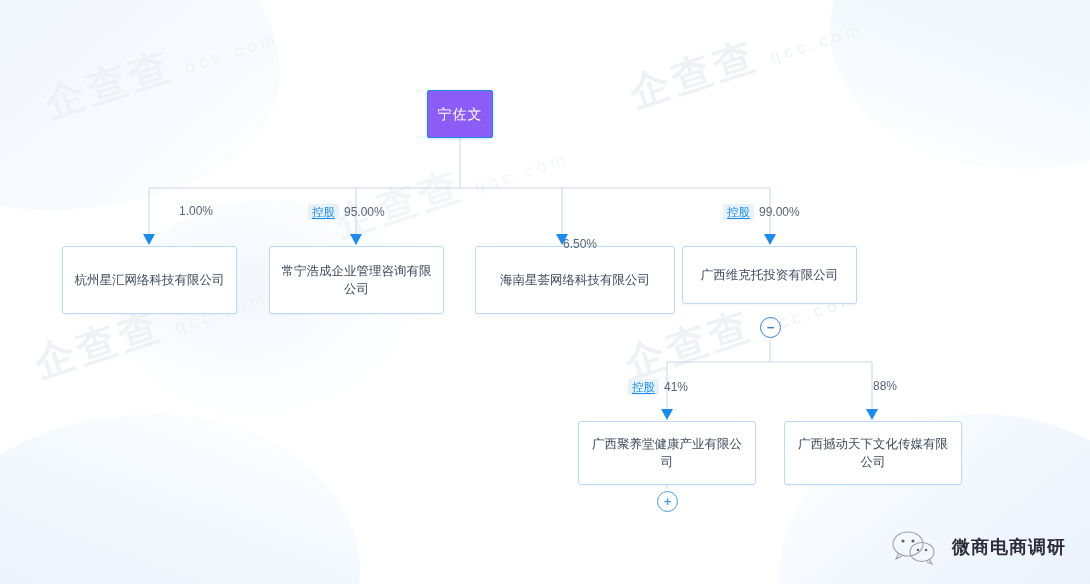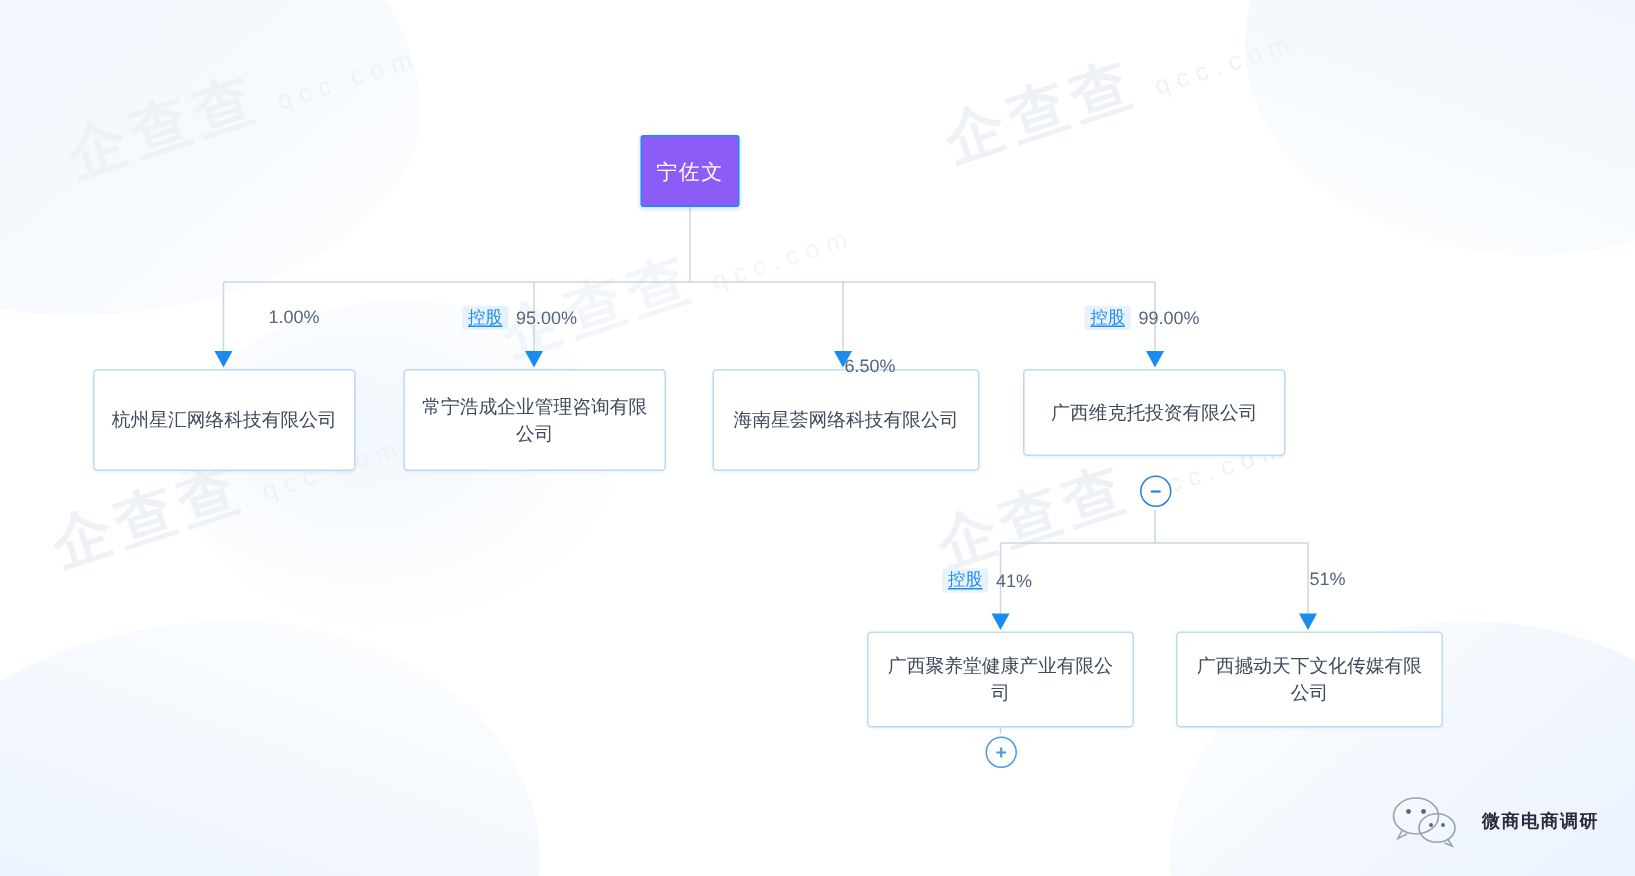--- a/index.html
+++ b/index.html
@@ -71,21 +71,21 @@
   .toggle{position:absolute;z-index:6;width:19px;height:19px;border-radius:50%;
           background:#ffffff;border:1.6px solid #2f7fd8;
           display:flex;align-items:center;justify-content:center;
           color:#2f7fd8;font-size:13px;font-weight:700;line-height:1;
           cursor:pointer;box-shadow:0 0 0 2px #fff;}
   .toggle.plus{border-color:#4a9bea;color:#4a9bea;}
 
   
   .brand{position:absolute;right:24px;bottom:16px;z-index:8;
          display:flex;align-items:center;gap:13px;}
-  .brand-name{font-size:12px;color:#2b2b3d;font-weight:700;letter-spacing:1px;}
+  .brand-name{font-size:18px;color:#2b2b3d;font-weight:700;letter-spacing:1px;}
   .brand-logo{width:50px;height:42px;position:relative;}
 </style>
 </head>
 <body>
 
 <div class="bg-layer">
   <div class="blob blob-tl"></div>
   <div class="blob blob-tr"></div>
   <div class="blob blob-bl"></div>
   <div class="blob blob-br"></div>
@@ -169,37 +169,37 @@
     <span class="tag-control">控股</span>
     <span class="pct">99.00%</span>
   </div>
 
   <div class="node node-box" style="left:62px;top:246px;width:175px;height:68px;">
     <span>杭州星汇网络科技有限公司</span>
   </div>
   <div class="node node-box" style="left:269px;top:246px;width:175px;height:68px;">
     <span>常宁浩成企业管理咨询有限公司</span>
   </div>
-  <div class="node node-box" style="left:475px;top:246px;width:178px;height:68px;">
+  <div class="node node-box" style="left:475px;top:246px;width:200px;height:68px;">
     <span>海南星荟网络科技有限公司</span>
   </div>
   <div class="node node-box" style="left:682px;top:246px;width:175px;height:58px;">
     <span>广西维克托投资有限公司</span>
   </div>
 
   <div class="toggle minus" style="left:760px;top:317px;">
     <span>−</span>
   </div>
 
   <div class="edge-label" style="left:628px;top:379px;">
     <span class="tag-control">控股</span>
     <span class="pct">41%</span>
   </div>
   <div class="edge-label" style="left:873px;top:379px;">
-    <span class="pct">51%</span>
+    <span class="pct">88%</span>
   </div>
 
   <div class="node node-box" style="left:578px;top:421px;width:178px;height:64px;">
     <span>广西聚养堂健康产业有限公司</span>
   </div>
   <div class="node node-box" style="left:784px;top:421px;width:178px;height:64px;">
     <span>广西撼动天下文化传媒有限公司</span>
   </div>
 
   <div class="toggle plus" style="left:657px;top:491px;">

